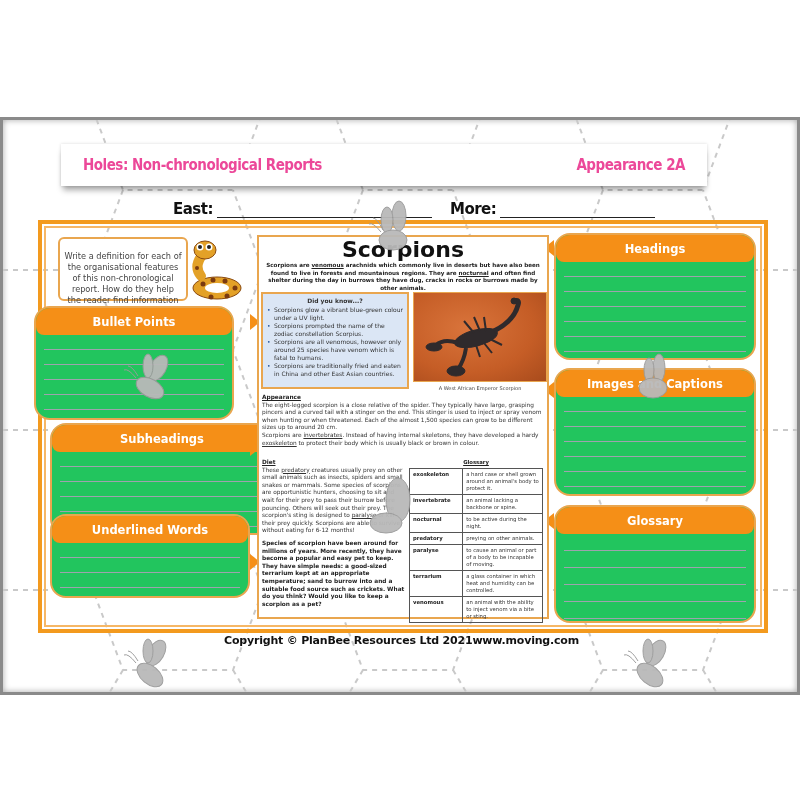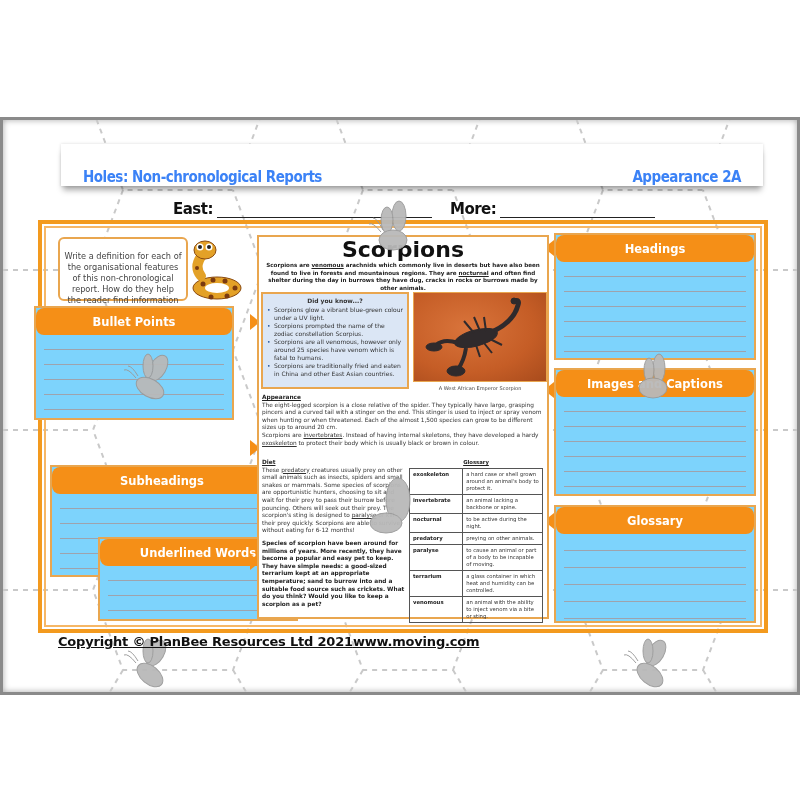--- a/index.html
+++ b/index.html
@@ -11,27 +11,27 @@
     background: #ffffff;
     border: 3px solid #8a8a8a;
     box-shadow: inset 0 0 6px rgba(0,0,0,0.35);
     overflow: hidden;
   }
   .hex-bg {
     position: absolute; inset: 0; pointer-events: none;
   }
 
   .title-banner {
-    position: absolute; left: 58px; top: 24px; width: 702px; height: 42px;
+    position: absolute; left: 58px; top: 24px; width: 646px; height: 42px;
     background: #fff;
     box-shadow: 0 6px 6px -2px rgba(0,0,0,0.35), 0 0 3px rgba(0,0,0,0.15);
-    display: flex; align-items: flex-end; justify-content: space-between;
+    display: flex; align-items: center; justify-content: space-between;
     padding: 0 22px;
     font-family: "DejaVu Sans Condensed", "DejaVu Sans", sans-serif;
-    font-weight: bold; font-size: 15px; letter-spacing: -0.5px; color: #3b82f6;
+    font-weight: bold; font-size: 15px; letter-spacing: -0.5px; color: #ec4899;
   }
 
   .name-row {
     position: absolute; top: 80px; left: 170px;
     font-weight: bold; font-size: 15px; color: #111; letter-spacing: -0.5px;
     display: flex; gap: 4px; align-items: flex-end;
   }
   .fill-line { display: inline-block; border-bottom: 1.5px solid #222; height: 14px; }
 
   .frame {
@@ -44,21 +44,21 @@
   }
 
   .prompt-box {
     position: absolute; left: 47px; top: 117px; width: 130px; height: 64px;
     border: 2px solid #e9a64f; border-radius: 6px; background: #fff;
     font-size: 8.2px; line-height: 11px; text-align: center; color: #444; padding: 12px 4px; margin-left: 8px;
   }
   .snake { position: absolute; left: 180px; top: 116px; width: 62px; height: 66px; }
 
   .section {
-    position: absolute; border: 2px solid #e9a64f; border-radius: 0; background: #7dd3fc; overflow: hidden;
+    position: absolute; border: 2px solid #e9a64f; border-radius: 16px; background: #22c55e; overflow: hidden;
   }
   .section .header {
     height: 27px; display: flex; align-items: center; justify-content: center;
     color: #fff; font-weight: bold; font-size: 11.5px; background: #f58f17;
     border-radius: 8px;
   }
   .section .lines { padding: 0 8px; }
   .section .lines div { height: 15px; border-bottom: 1px solid #9ea3ad; }
   .pointer {
     position: absolute; width: 0; height: 0;
@@ -92,22 +92,22 @@
   .diet { position: absolute; left: 3px; top: 222px; width: 144px; font-size: 5.8px; line-height: 7.6px; color: #333; }
   .pet { font-weight: bold; color: #222; margin-top: 5px; }
   .glossary { position: absolute; left: 150px; top: 222px; width: 134px; font-size: 5.3px; line-height: 7px; }
   .glossary .g-title { text-align: center; font-weight: bold; text-decoration: underline; margin-bottom: 2px; }
   .glossary table { border-collapse: collapse; width: 100%; }
   .glossary td { border: 1px solid #555; padding: 2px 3px; vertical-align: top; color: #333; }
   .glossary td.term { font-weight: bold; width: 40%; color: #222; }
 
   .footer {
     position: absolute; top: 514px; left: 55px; right: 52px;
-    display: flex; justify-content: flex-start;
-    font-weight: bold; font-size: 13px; color: #111; letter-spacing: -0.2px; text-decoration: underline;
+    display: flex; justify-content: center;
+    font-weight: bold; font-size: 11px; color: #111; letter-spacing: -0.2px;
   }
   .bee { position: absolute; opacity: 0.95; }
 </style>
 </head>
 <body>
 
 <div class="sheet">
 
   <svg class="hex-bg" width="800" height="578" viewBox="0 0 800 578">
     <g stroke="#c9c9c9" stroke-width="2" stroke-dasharray="5,5" fill="none">
@@ -175,33 +175,33 @@
     <div class="lines">
         <div></div>
         <div></div>
         <div></div>
         <div></div>
         <div></div>
       </div>
   </div>
   <div class="pointer" style="left:247px;top:194px;border-left:10px solid #f58f17;"></div>
 
-  <div class="section" style="left:47px;top:303px;width:224px;height:112px;margin-top:42px;">
+  <div class="section" style="left:47px;top:303px;width:224px;height:112px;">
     <div class="header">Subheadings</div>
     <div class="lines">
         <div></div>
         <div></div>
         <div></div>
         <div></div>
         <div></div>
       </div>
   </div>
   <div class="pointer" style="left:247px;top:320px;border-left:10px solid #f58f17;"></div>
 
-  <div class="section" style="left:47px;top:417px;width:200px;height:84px;margin-left:48px;">
+  <div class="section" style="left:47px;top:394px;width:200px;height:84px;">
     <div class="header">Underlined Words</div>
     <div class="lines">
         <div></div>
         <div></div>
         <div></div>
       </div>
   </div>
   <div class="pointer" style="left:247px;top:434px;border-left:10px solid #f58f17;"></div>
 
   <div class="section" style="left:551px;top:113px;width:202px;height:127px;">

